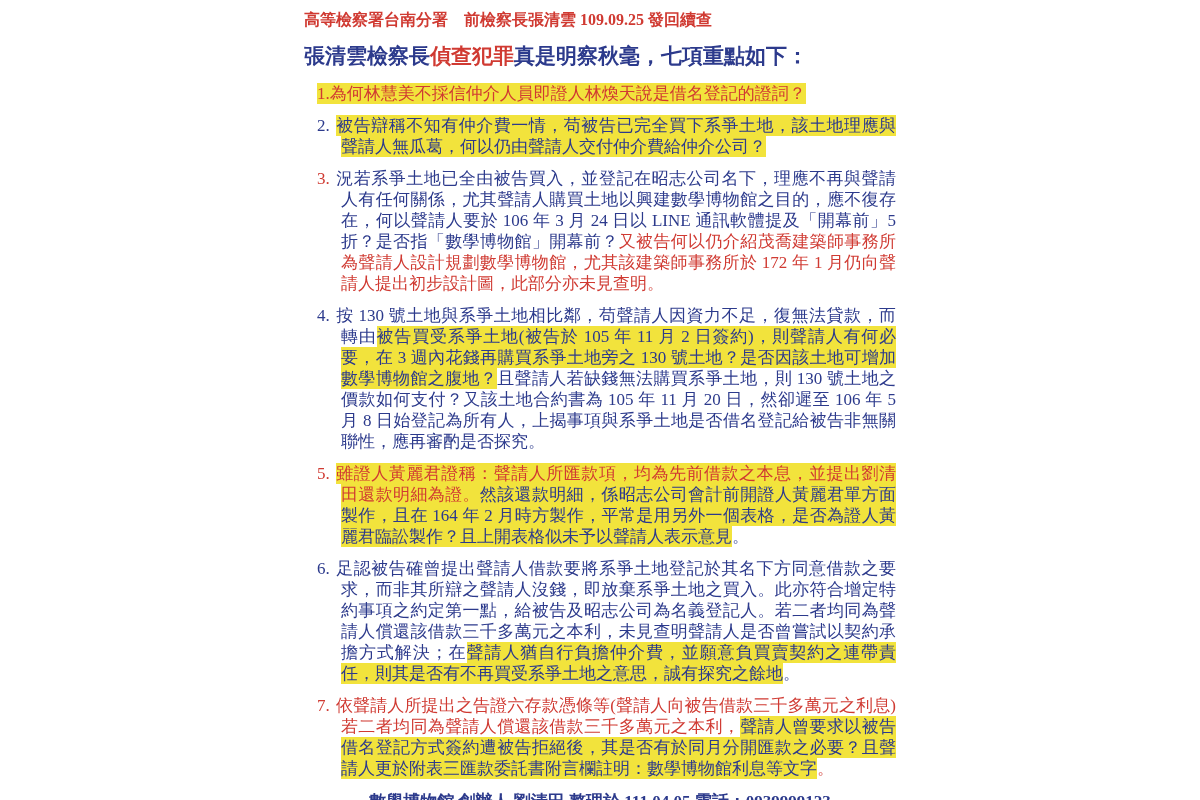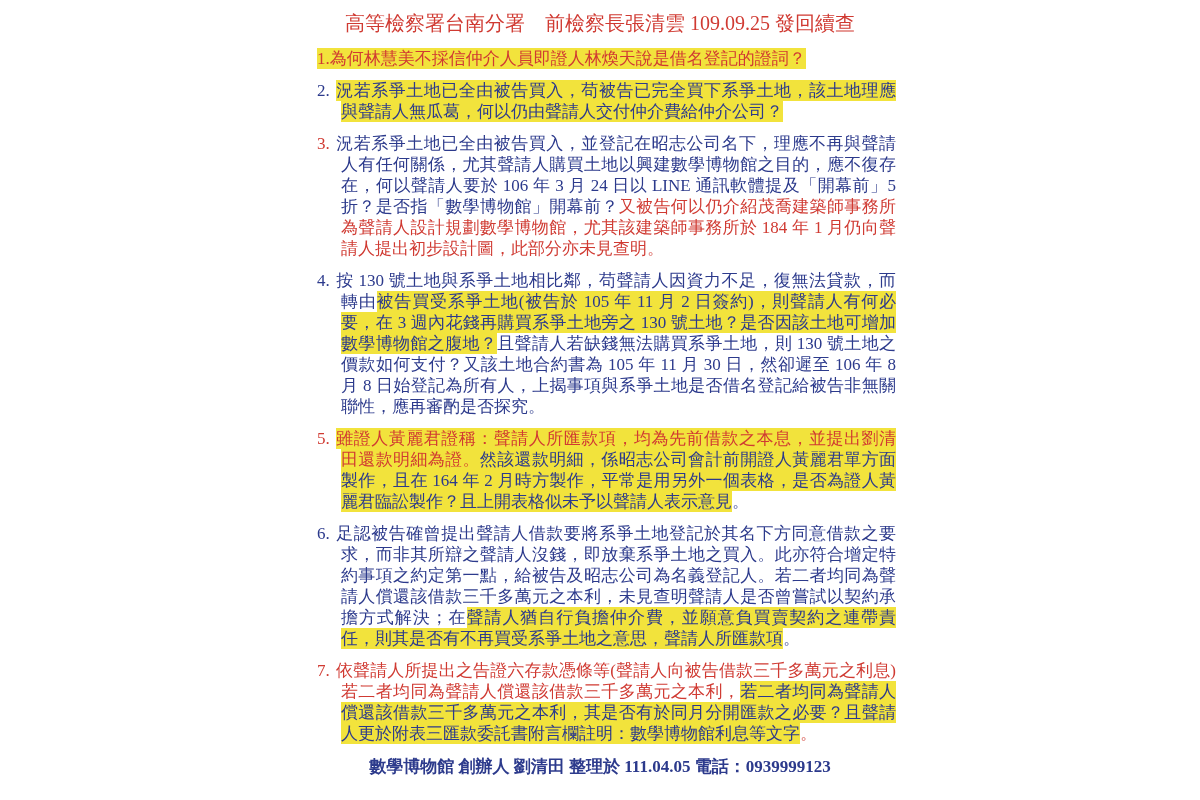--- a/index.html
+++ b/index.html
@@ -9,21 +9,21 @@
   }
   .page{width:1200px;height:800px;background:#ffffff;}
   .doc{width:592px;margin:0 auto;padding-top:10px;}
 
   .r{color:#d03a32;}
   .b{color:#2c3a8c;}
   .hl{background:#f2e33c;padding-top:1px;padding-bottom:1px;}
 
   .title{
     margin:0 0 11px 0;
-    font-size:20px;font-weight:normal;text-align:center;white-space:nowrap;
+    font-size:16px;font-weight:bold;text-align:left;white-space:nowrap;
   }
   .subtitle{
     margin:0 0 13px 0;
     font-size:21px;font-weight:bold;
   }
   .item{
     font-size:17px;line-height:21px;
     text-align:justify;
     padding-left:37px;text-indent:-24px;
     margin:0 0 11px 0;
@@ -36,31 +36,32 @@
   }
 </style>
 </head>
 <body>
 
 <div class="page">
   <div class="doc">
 
     <h1 class="title r">高等檢察署台南分署　前檢察長張清雲 109.09.25 發回續查</h1>
 
+    <h2 class="subtitle"><span class="b">張清雲檢察長</span><span class="r">偵查犯罪</span><span class="b">真是明察秋毫，七項重點如下：</span></h2>
 
     <div class="item i1"><span class="num r hl">1.</span><span class="r hl">為何林慧美不採信仲介人員即證人林煥天說是借名登記的證詞？</span></div>
 
-    <div class="item"><span class="num b">2.</span><span class="b hl">況若系爭土地已全由被告買入，苟被告已完全買下系爭土地，該土地理應與聲請人無瓜葛，何以仍由聲請人交付仲介費給仲介公司？</span></div>
+    <div class="item"><span class="num b">2.</span><span class="b hl">被告辯稱不知有仲介費一情，苟被告已完全買下系爭土地，該土地理應與聲請人無瓜葛，何以仍由聲請人交付仲介費給仲介公司？</span></div>
 
-    <div class="item"><span class="num r">3.</span><span class="b">況若系爭土地已全由被告買入，並登記在昭志公司名下，理應不再與聲請人有任何關係，尤其聲請人購買土地以興建數學博物館之目的，應不復存在，何以聲請人要於 106 年 3 月 24 日以 LINE 通訊軟體提及「開幕前」5 折？是否指「數學博物館」開幕前？</span><span class="r">又被告何以仍介紹茂喬建築師事務所為聲請人設計規劃數學博物館，尤其該建築師事務所於 184 年 1 月仍向聲請人提出初步設計圖，此部分亦未見查明。</span></div>
+    <div class="item"><span class="num r">3.</span><span class="b">況若系爭土地已全由被告買入，並登記在昭志公司名下，理應不再與聲請人有任何關係，尤其聲請人購買土地以興建數學博物館之目的，應不復存在，何以聲請人要於 106 年 3 月 24 日以 LINE 通訊軟體提及「開幕前」5 折？是否指「數學博物館」開幕前？</span><span class="r">又被告何以仍介紹茂喬建築師事務所為聲請人設計規劃數學博物館，尤其該建築師事務所於 172 年 1 月仍向聲請人提出初步設計圖，此部分亦未見查明。</span></div>
 
-    <div class="item"><span class="num b">4.</span><span class="b">按 130 號土地與系爭土地相比鄰，苟聲請人因資力不足，復無法貸款，而轉由</span><span class="b hl">被告買受系爭土地(被告於 105 年 11 月 2 日簽約)，則聲請人有何必要，在 3 週內花錢再購買系爭土地旁之 130 號土地？是否因該土地可增加數學博物館之腹地？</span><span class="b">且聲請人若缺錢無法購買系爭土地，則 130 號土地之價款如何支付？又該土地合約書為 105 年 11 月 30 日，然卻遲至 106 年 8 月 8 日始登記為所有人，上揭事項與系爭土地是否借名登記給被告非無關聯性，應再審酌是否探究。</span></div>
+    <div class="item"><span class="num b">4.</span><span class="b">按 130 號土地與系爭土地相比鄰，苟聲請人因資力不足，復無法貸款，而轉由</span><span class="b hl">被告買受系爭土地(被告於 105 年 11 月 2 日簽約)，則聲請人有何必要，在 3 週內花錢再購買系爭土地旁之 130 號土地？是否因該土地可增加數學博物館之腹地？</span><span class="b">且聲請人若缺錢無法購買系爭土地，則 130 號土地之價款如何支付？又該土地合約書為 105 年 11 月 20 日，然卻遲至 106 年 5 月 8 日始登記為所有人，上揭事項與系爭土地是否借名登記給被告非無關聯性，應再審酌是否探究。</span></div>
 
     <div class="item"><span class="num r">5.</span><span class="r hl">雖證人黃麗君證稱：聲請人所匯款項，均為先前借款之本息，並提出劉清田還款明細為證。</span><span class="b hl">然該還款明細，係昭志公司會計前開證人黃麗君單方面製作，且在 164 年 2 月時方製作，平常是用另外一個表格，是否為證人黃麗君臨訟製作？且上開表格似未予以聲請人表示意見</span><span class="b">。</span></div>
 
-    <div class="item"><span class="num b">6.</span><span class="b">足認被告確曾提出聲請人借款要將系爭土地登記於其名下方同意借款之要求，而非其所辯之聲請人沒錢，即放棄系爭土地之買入。此亦符合增定特約事項之約定第一點，給被告及昭志公司為名義登記人。若二者均同為聲請人償還該借款三千多萬元之本利，未見查明聲請人是否曾嘗試以契約承擔方式解決；在</span><span class="b hl">聲請人猶自行負擔仲介費，並願意負買賣契約之連帶責任，則其是否有不再買受系爭土地之意思，聲請人所匯款項</span><span class="b">。</span></div>
+    <div class="item"><span class="num b">6.</span><span class="b">足認被告確曾提出聲請人借款要將系爭土地登記於其名下方同意借款之要求，而非其所辯之聲請人沒錢，即放棄系爭土地之買入。此亦符合增定特約事項之約定第一點，給被告及昭志公司為名義登記人。若二者均同為聲請人償還該借款三千多萬元之本利，未見查明聲請人是否曾嘗試以契約承擔方式解決；在</span><span class="b hl">聲請人猶自行負擔仲介費，並願意負買賣契約之連帶責任，則其是否有不再買受系爭土地之意思，誠有探究之餘地</span><span class="b">。</span></div>
 
-    <div class="item"><span class="num r">7.</span><span class="r">依聲請人所提出之告證六存款憑條等(聲請人向被告借款三千多萬元之利息)若二者均同為聲請人償還該借款三千多萬元之本利，</span><span class="b hl">若二者均同為聲請人償還該借款三千多萬元之本利，其是否有於同月分開匯款之必要？且聲請人更於附表三匯款委託書附言欄註明：數學博物館利息等文字</span><span class="r">。</span></div>
+    <div class="item"><span class="num r">7.</span><span class="r">依聲請人所提出之告證六存款憑條等(聲請人向被告借款三千多萬元之利息)若二者均同為聲請人償還該借款三千多萬元之本利，</span><span class="b hl">聲請人曾要求以被告借名登記方式簽約遭被告拒絕後，其是否有於同月分開匯款之必要？且聲請人更於附表三匯款委託書附言欄註明：數學博物館利息等文字</span><span class="r">。</span></div>
 
     <div class="footer b">數學博物館 創辦人 劉清田 整理於 111.04.05 電話：0939999123</div>
 
   </div>
 </div>
 
 </body></html>

